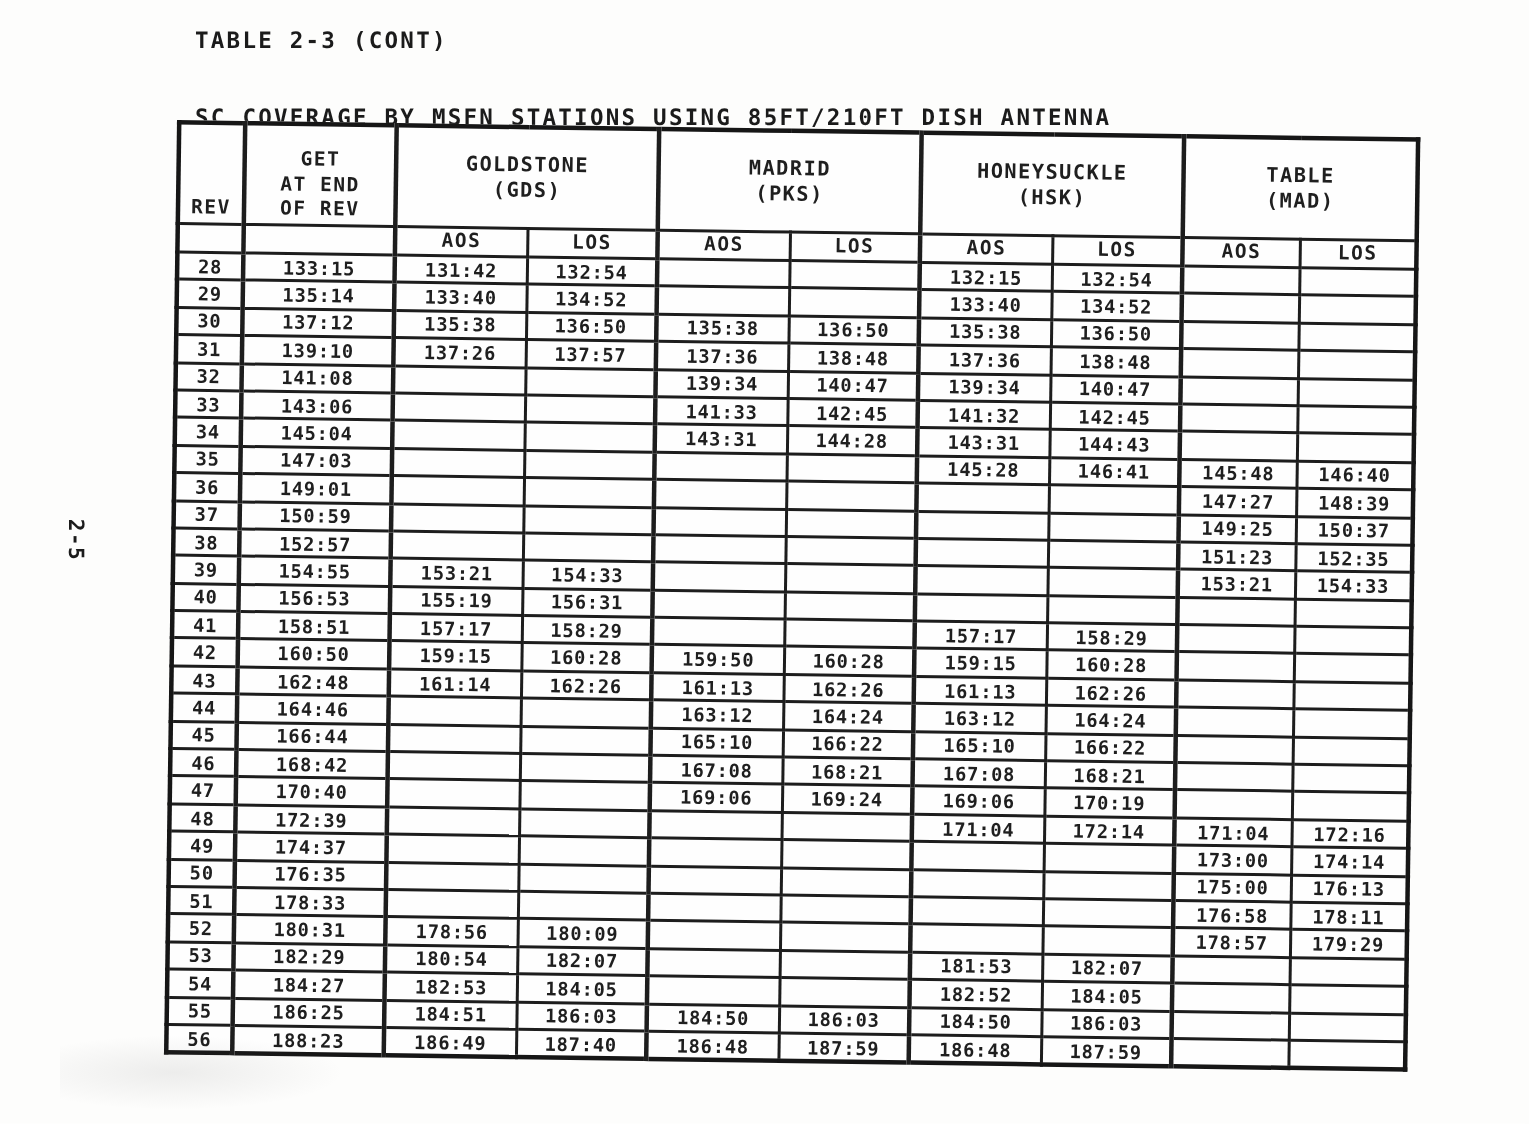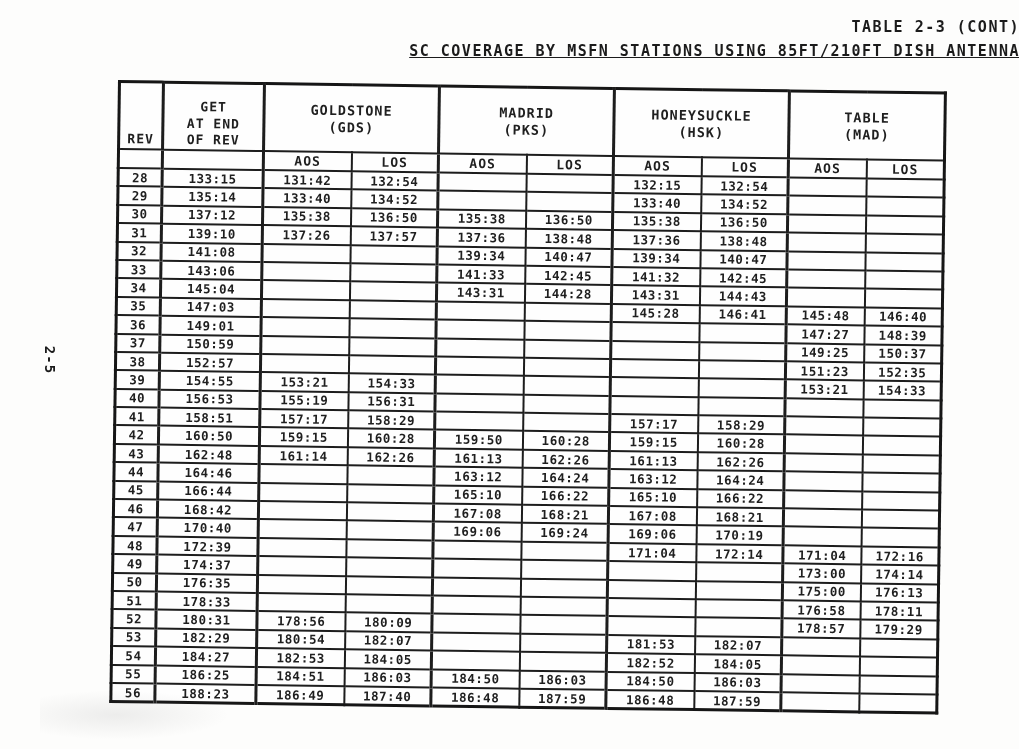--- a/index.html
+++ b/index.html
@@ -8,23 +8,23 @@
     background:#fdfdfc;
     font-family:"DejaVu Sans Mono","Liberation Mono",monospace;
     color:#1b1b1b;
     -webkit-font-smoothing:antialiased;
   }
   .page-number{
     position:absolute;left:30px;top:352px;width:40px;
     transform:rotate(90deg);transform-origin:center center;
     font-size:14px;font-weight:bold;letter-spacing:1px;text-align:center;
   }
-  .titles{position:absolute;left:130px;top:18px;width:890px;text-align:right;}
+  .titles{position:absolute;left:130px;top:18px;width:890px;text-align:left;}
   .title{font-size:15px;font-weight:bold;letter-spacing:1.5px;}
-  .subtitle{margin-top:6px;font-size:15px;font-weight:bold;letter-spacing:1.5px;text-decoration:underline;}
+  .subtitle{margin-top:33px;font-size:15px;font-weight:bold;letter-spacing:1.5px;}
   .table-wrap{
     position:absolute;left:118px;top:80px;width:827px;
     transform:rotate(0.8deg);transform-origin:0 0;
   }
   table{
     border-collapse:collapse;table-layout:fixed;width:827px;
     background:#fefefe;
   }
   col.c-rev{width:44px;}
   col.c-get{width:101px;}

